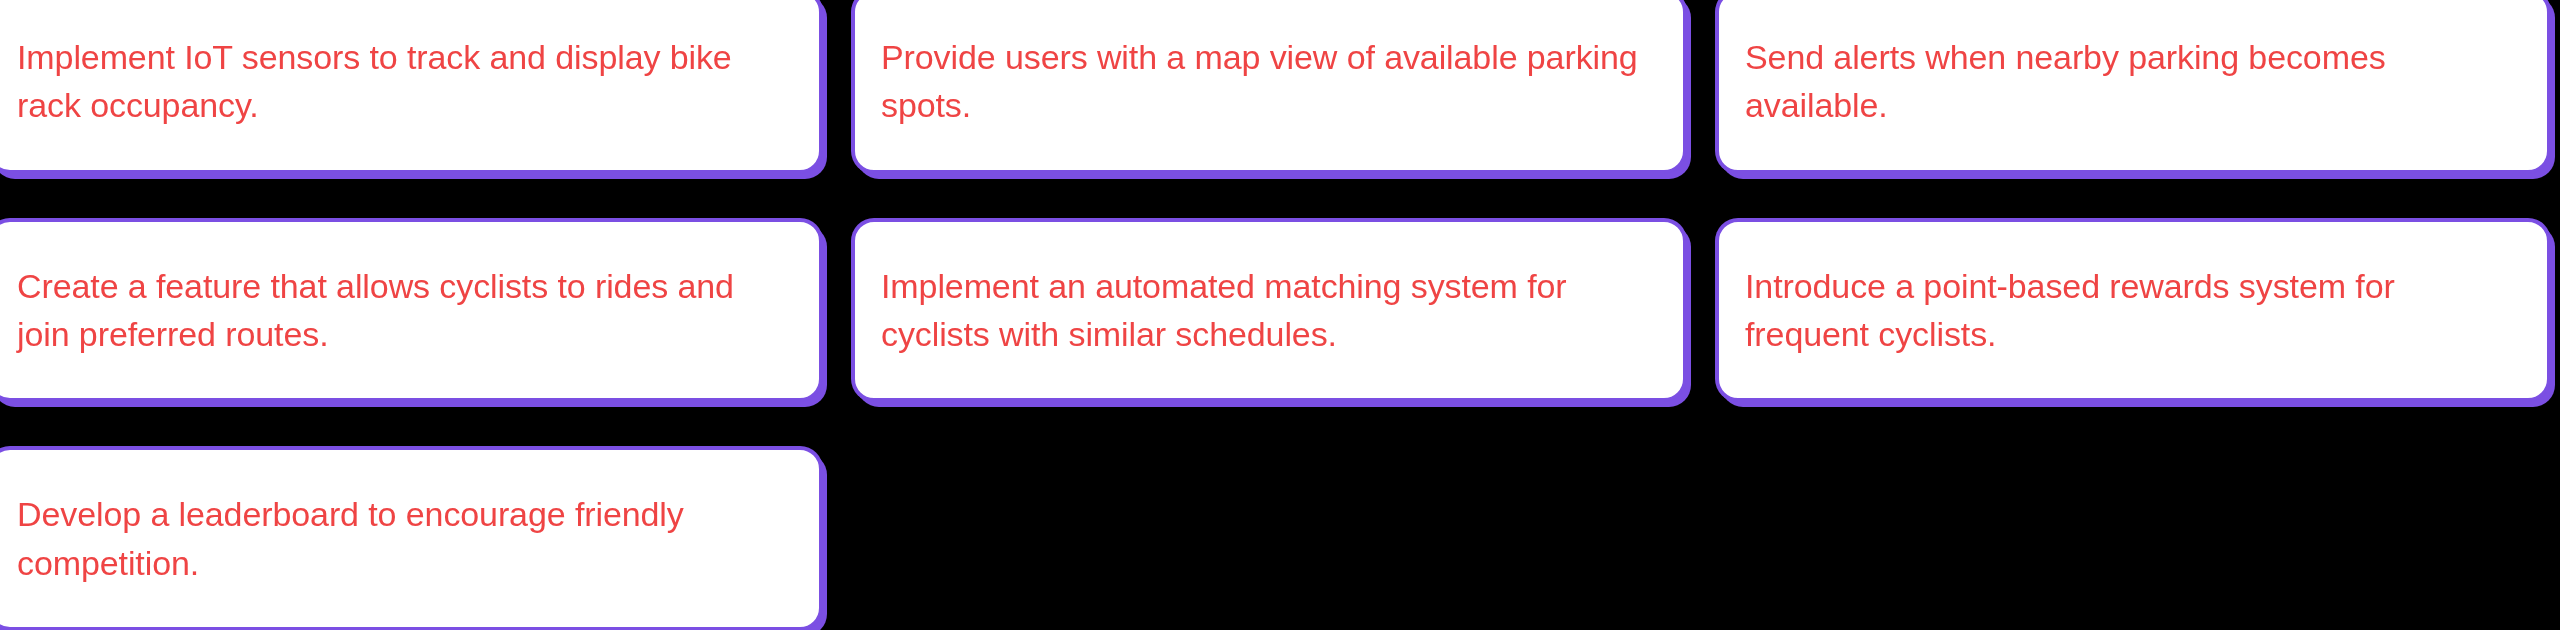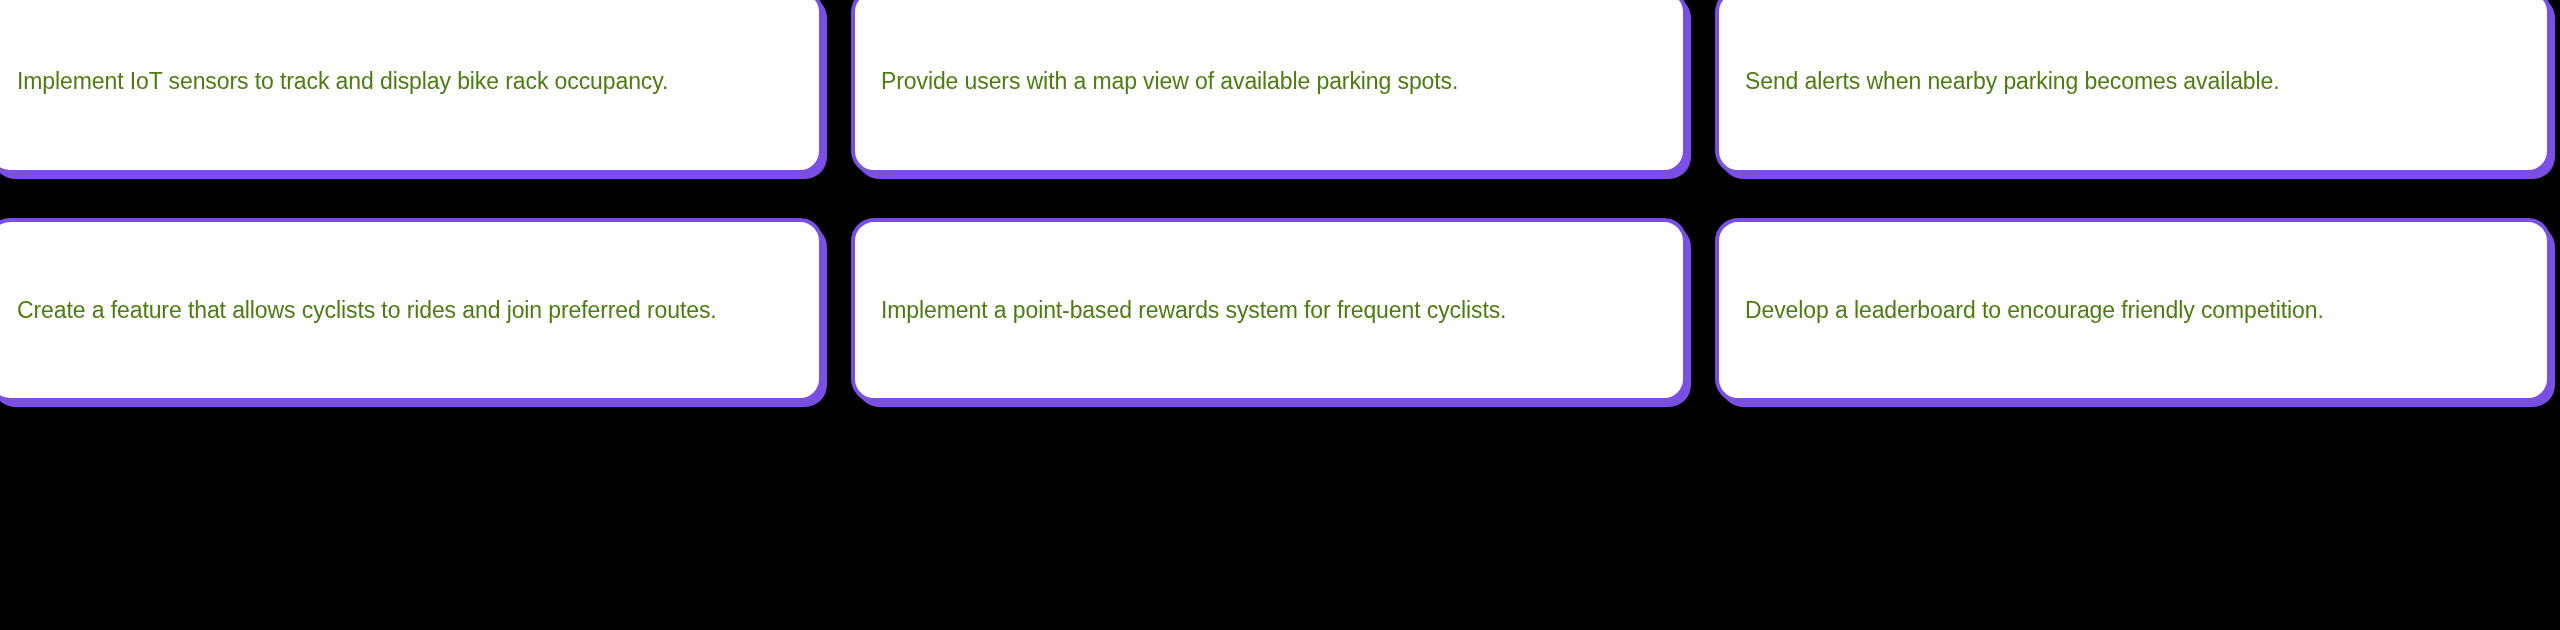--- a/index.html
+++ b/index.html
@@ -51,23 +51,23 @@
     box-shadow:
       0 0 0 1px #7b4fe3,
       5px 6px 0 0 #7b4fe3,
       2px 3px 0 0 #8a5fe8;
     overflow: hidden;
   }
 
   .card-text {
     display: block;
     width: 100%;
-    color: #4d7c0f;
+    color: #ef4444;
     font-family: "Liberation Sans", sans-serif;
-    font-size: 23px;
+    font-size: 34px;
     line-height: 1.42;
     letter-spacing: -0.1px;
     font-weight: 400;
     -webkit-font-smoothing: antialiased;
   }
 </style>
 </head>
 <body>
 
 <div id="board">
@@ -82,24 +82,27 @@
     </div>
 
     <div class="card">
       <span class="card-text">Send alerts when nearby parking becomes available.</span>
     </div>
 
     <div class="card">
       <span class="card-text">Create a feature that allows cyclists to rides and join preferred routes.</span>
     </div>
 
+    <div class="card">
+      <span class="card-text">Implement an automated matching system for cyclists with similar schedules.</span>
+    </div>
 
 
     <div class="card">
-      <span class="card-text">Implement a point-based rewards system for frequent cyclists.</span>
+      <span class="card-text">Introduce a point-based rewards system for frequent cyclists.</span>
     </div>
 
     <div class="card">
       <span class="card-text">Develop a leaderboard to encourage friendly competition.</span>
     </div>
 
 
   </div>
 </div>
 

